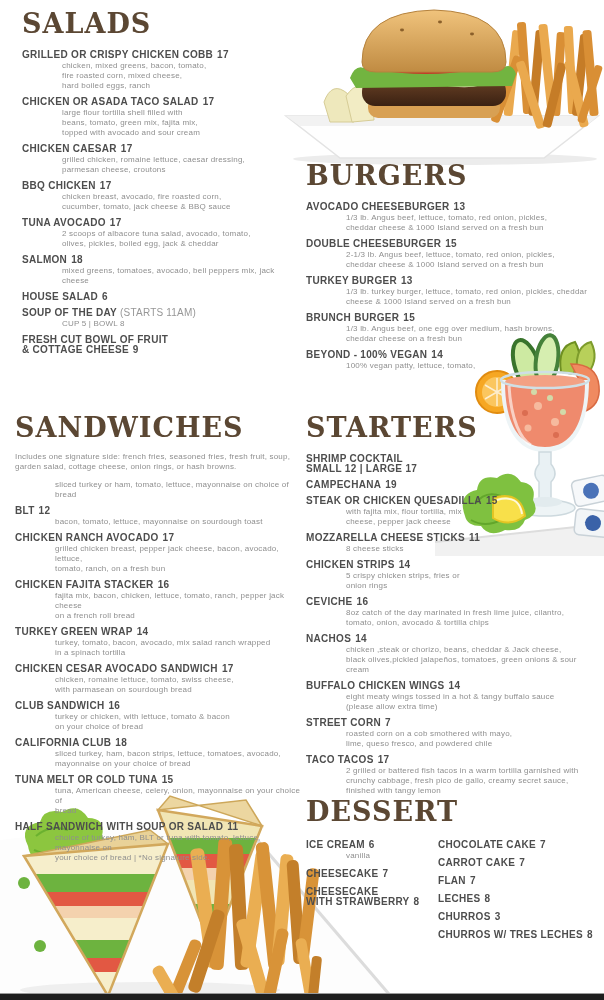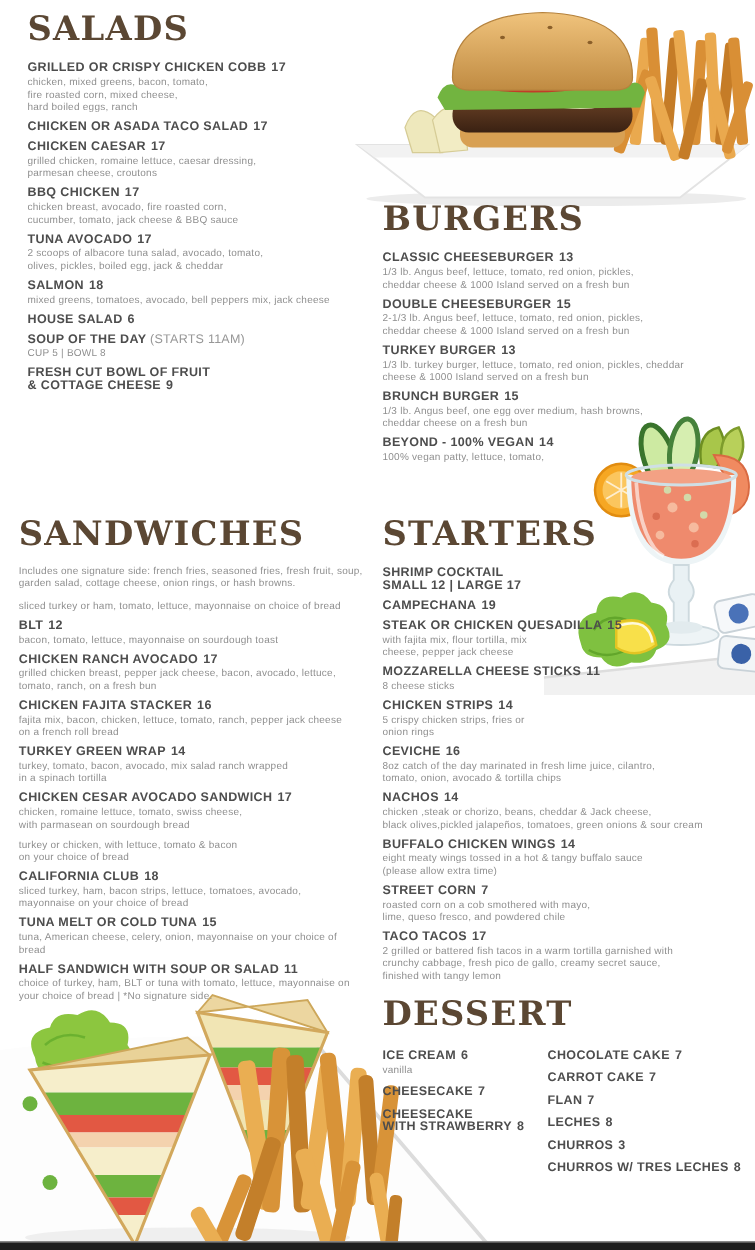--- a/index.html
+++ b/index.html
@@ -13,21 +13,21 @@
     font-size:27px;line-height:36px;letter-spacing:1px;
     color:#5b4733;margin:0 0 8px 0;
   }
   .item{margin-bottom:6px;}
   .item-title{font-size:10px;font-weight:bold;color:#4d4d4d;line-height:10px;letter-spacing:0.3px;}
   .item-name{white-space:pre-line;}
   .price{margin-left:4px;}
   .note{font-weight:normal;color:#979797;margin-left:3px;letter-spacing:0.2px;}
   .item-desc{
     font-size:8px;color:#8f8f8f;line-height:10px;margin-top:1px;
-    white-space:pre-line;letter-spacing:0.2px;
+    white-space:pre-line;letter-spacing:0.2px;margin-left:40px;
   }
   .item-desc:empty,.note:empty,.price:empty{display:none;}
   .intro{
     font-size:8px;color:#8f8f8f;line-height:10px;margin:0 0 8px 0;
     white-space:pre-line;letter-spacing:0.2px;
   }
   #sec-salads{top:6px;left:22px;width:270px;}
   #sec-sandwiches{top:362px;left:15px;width:286px;}
   #sec-sandwiches .heading{margin-bottom:6px;margin-top:48px;}
   #sec-burgers{top:158px;left:306px;width:294px;}
@@ -206,20 +206,23 @@
 <div class="section" id="sec-salads">
   <div class="heading">SALADS</div>
   <div class="item">
       <div class="item-title"><span class="item-name">GRILLED OR CRISPY CHICKEN COBB</span><span class="price">17</span></div>
       <div class="item-desc">chicken, mixed greens, bacon, tomato,
 fire roasted corn, mixed cheese,
 hard boiled eggs, ranch</div>
     </div>
   <div class="item">
       <div class="item-title"><span class="item-name">CHICKEN OR ASADA TACO SALAD</span><span class="price">17</span></div>
+      <div class="item-desc">large flour tortilla shell filled with
+beans, tomato, green mix, fajita mix,
+topped with avocado and sour cream</div>
     </div>
   <div class="item">
       <div class="item-title"><span class="item-name">CHICKEN CAESAR</span><span class="price">17</span></div>
       <div class="item-desc">grilled chicken, romaine lettuce, caesar dressing,
 parmesan cheese, croutons</div>
     </div>
   <div class="item">
       <div class="item-title"><span class="item-name">BBQ CHICKEN</span><span class="price">17</span></div>
       <div class="item-desc">chicken breast, avocado, fire roasted corn,
 cucumber, tomato, jack cheese &amp; BBQ sauce</div>
@@ -242,21 +245,21 @@
     </div>
   <div class="item">
       <div class="item-title"><span class="item-name">FRESH CUT BOWL OF FRUIT
 &amp; COTTAGE CHEESE</span><span class="price">9</span></div>
     </div>
 </div>
 
 <div class="section" id="sec-burgers">
   <div class="heading">BURGERS</div>
   <div class="item">
-      <div class="item-title"><span class="item-name">CLASSIC CHEESEBURGER</span><span class="price">13</span></div>
+      <div class="item-title"><span class="item-name">AVOCADO CHEESEBURGER</span><span class="price">13</span></div>
       <div class="item-desc">1/3 lb. Angus beef, lettuce, tomato, red onion, pickles,
 cheddar cheese &amp; 1000 Island served on a fresh bun</div>
     </div>
   <div class="item">
       <div class="item-title"><span class="item-name">DOUBLE CHEESEBURGER</span><span class="price">15</span></div>
       <div class="item-desc">2-1/3 lb. Angus beef, lettuce, tomato, red onion, pickles,
 cheddar cheese &amp; 1000 Island served on a fresh bun</div>
     </div>
   <div class="item">
       <div class="item-title"><span class="item-name">TURKEY BURGER</span><span class="price">13</span></div>
@@ -299,20 +302,21 @@
       <div class="item-title"><span class="item-name">TURKEY GREEN WRAP</span><span class="price">14</span></div>
       <div class="item-desc">turkey, tomato, bacon, avocado, mix salad ranch wrapped
 in a spinach tortilla</div>
     </div>
   <div class="item">
       <div class="item-title"><span class="item-name">CHICKEN CESAR AVOCADO SANDWICH</span><span class="price">17</span></div>
       <div class="item-desc">chicken, romaine lettuce, tomato, swiss cheese,
 with parmasean on sourdough bread</div>
     </div>
   <div class="item">
+      <div class="item-title"><span class="item-name">CLUB SANDWICH</span><span class="price">16</span></div>
       <div class="item-desc">turkey or chicken, with lettuce, tomato &amp; bacon
 on your choice of bread</div>
     </div>
   <div class="item">
       <div class="item-title"><span class="item-name">CALIFORNIA CLUB</span><span class="price">18</span></div>
       <div class="item-desc">sliced turkey, ham, bacon strips, lettuce, tomatoes, avocado,
 mayonnaise on your choice of bread</div>
     </div>
   <div class="item">
       <div class="item-title"><span class="item-name">TUNA MELT OR COLD TUNA</span><span class="price">15</span></div>

